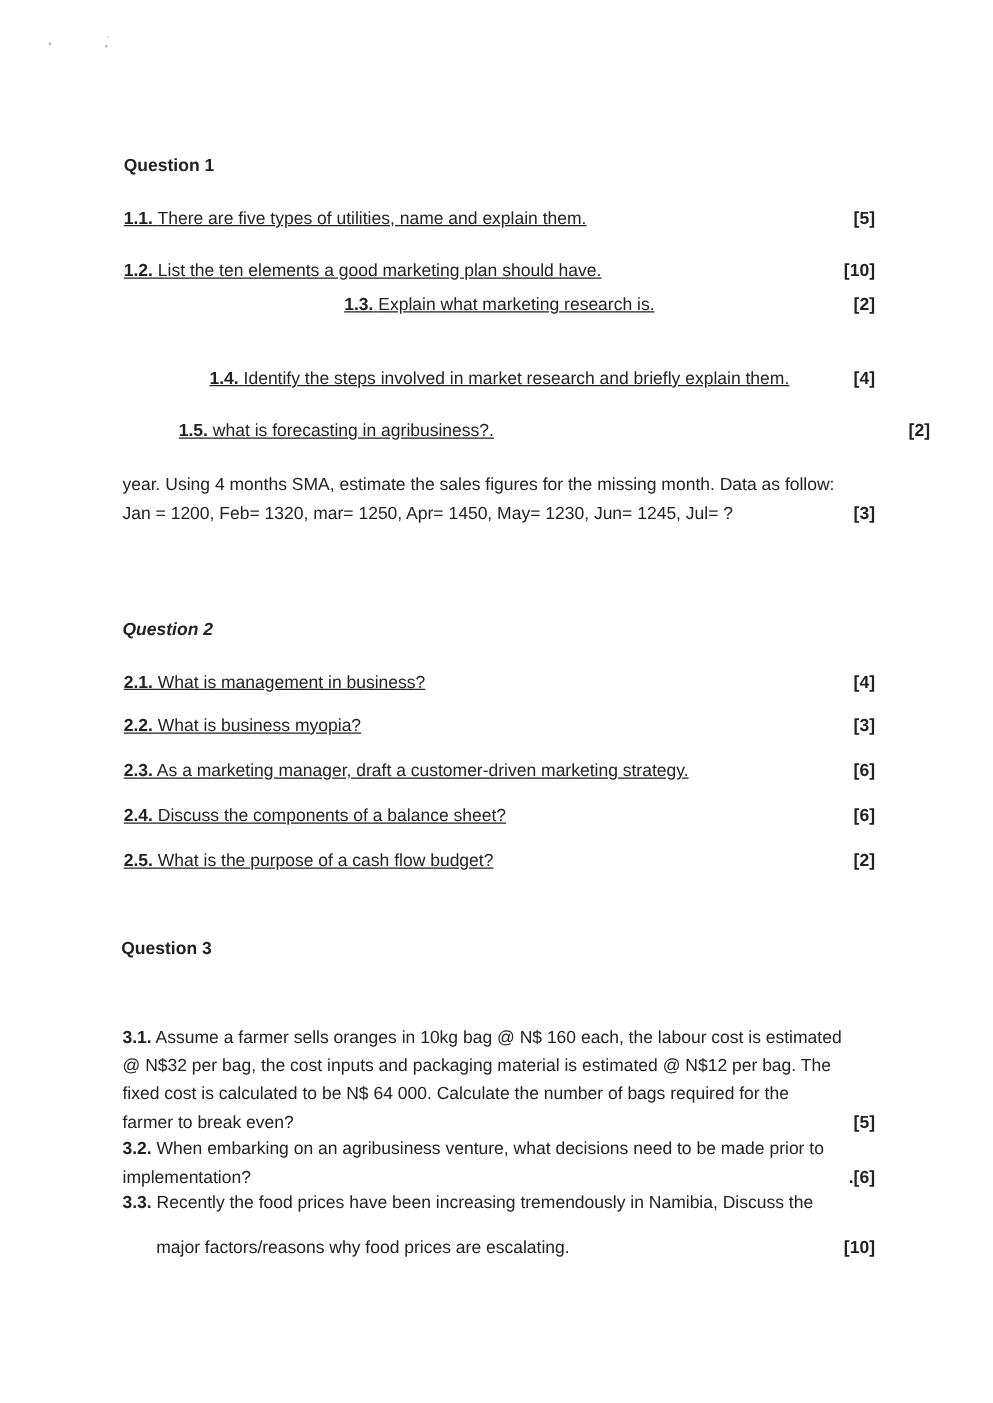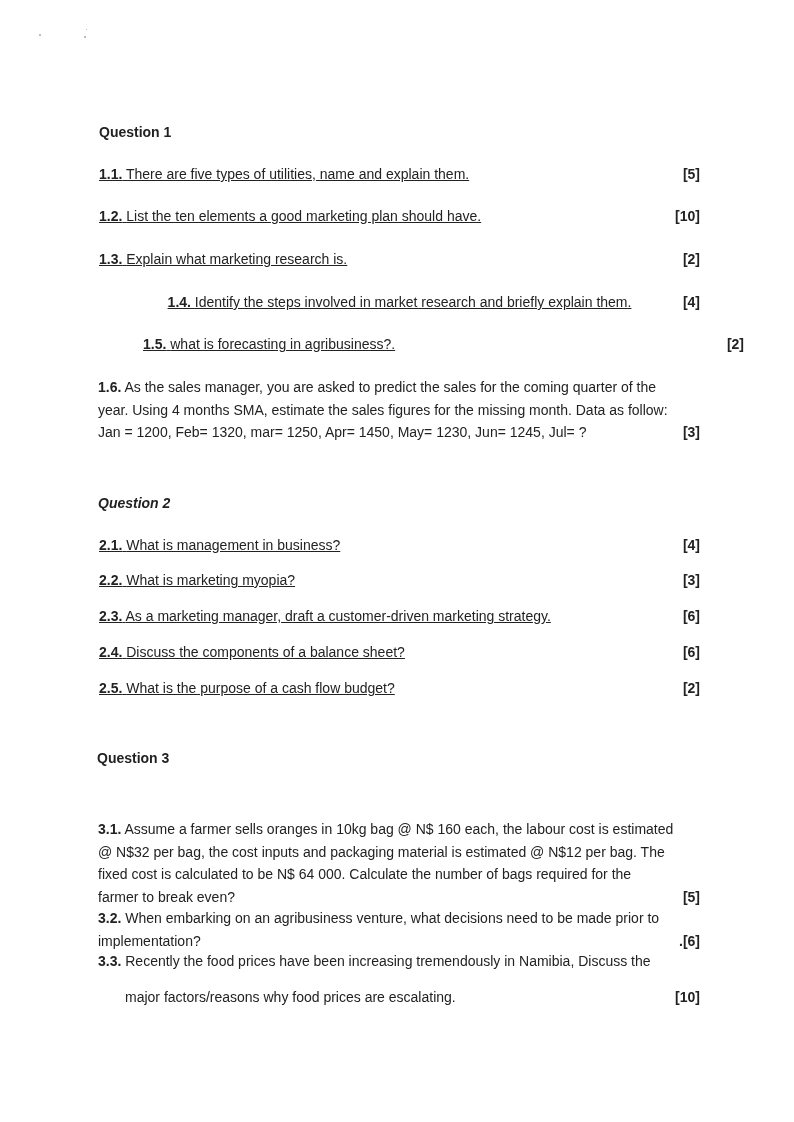--- a/index.html
+++ b/index.html
@@ -43,56 +43,55 @@
     <span>There are five types of utilities, name and explain them.</span>
     <span class="mark">[5]</span>
   </div>
 
   <div class="line" style="top:205px;">
     <span class="num">1.2.</span>
     <span>List the ten elements a good marketing plan should have.</span>
     <span class="mark">[10]</span>
   </div>
 
-  <div class="line" style="top:248px;">
+  <div class="line" style="top:232px;text-align:center;">
     <span class="num">1.3.</span>
     <span>Explain what marketing research is.</span>
     <span class="mark">[2]</span>
   </div>
 
   <div class="line" style="top:291px;text-align:center;">
     <span class="num">1.4.</span>
     <span>Identify the steps involved in market research and briefly explain them.</span>
     <span class="mark">[4]</span>
   </div>
 
   <div class="line" style="top:333px;margin-left:44px;">
     <span class="num">1.5.</span>
     <span>what is forecasting in agribusiness?.</span>
     <span class="mark">[2]</span>
   </div>
 
   <div class="block" style="top:376px;">
-    <div><span class="num">1.6.</span> <span>As the sales manager, you are asked to predict the sales for the coming quarter of the</span></div>
     <div>year. Using 4 months SMA, estimate the sales figures for the missing month. Data as follow:</div>
     <div>Jan = 1200, Feb= 1320, mar= 1250, Apr= 1450, May= 1230, Jun= 1245, Jul= ?</div>
     <span class="mark">[3]</span>
   </div>
 
   <div class="heading" style="left:98px;top:495px;font-style:italic;">Question 2</div>
 
   <div class="line" style="top:534px;">
     <span class="num">2.1.</span>
     <span>What is management in business?</span>
     <span class="mark">[4]</span>
   </div>
 
   <div class="line" style="top:569px;">
     <span class="num">2.2.</span>
-    <span>What is marketing myopia?</span>
+    <span>What is business myopia?</span>
     <span class="mark">[3]</span>
   </div>
 
   <div class="line" style="top:605px;">
     <span class="num">2.3.</span>
     <span>As a marketing manager, draft a customer-driven marketing strategy.</span>
     <span class="mark">[6]</span>
   </div>
 
   <div class="line" style="top:641px;">

